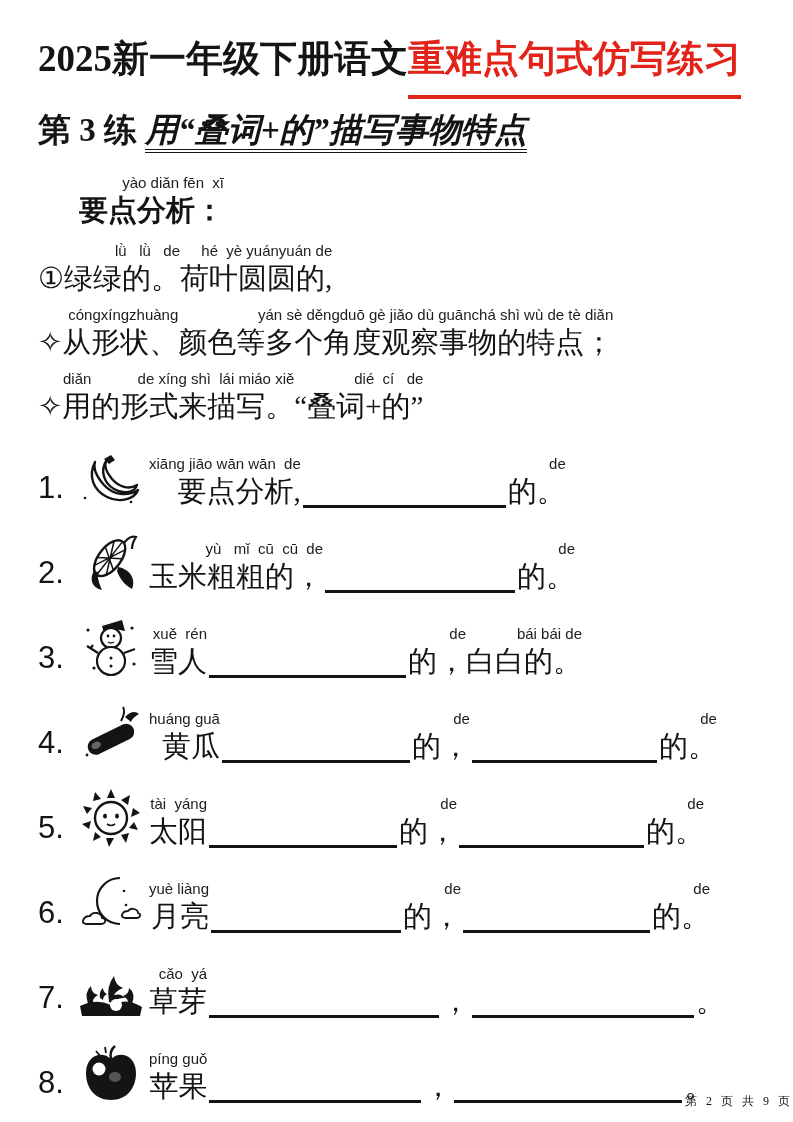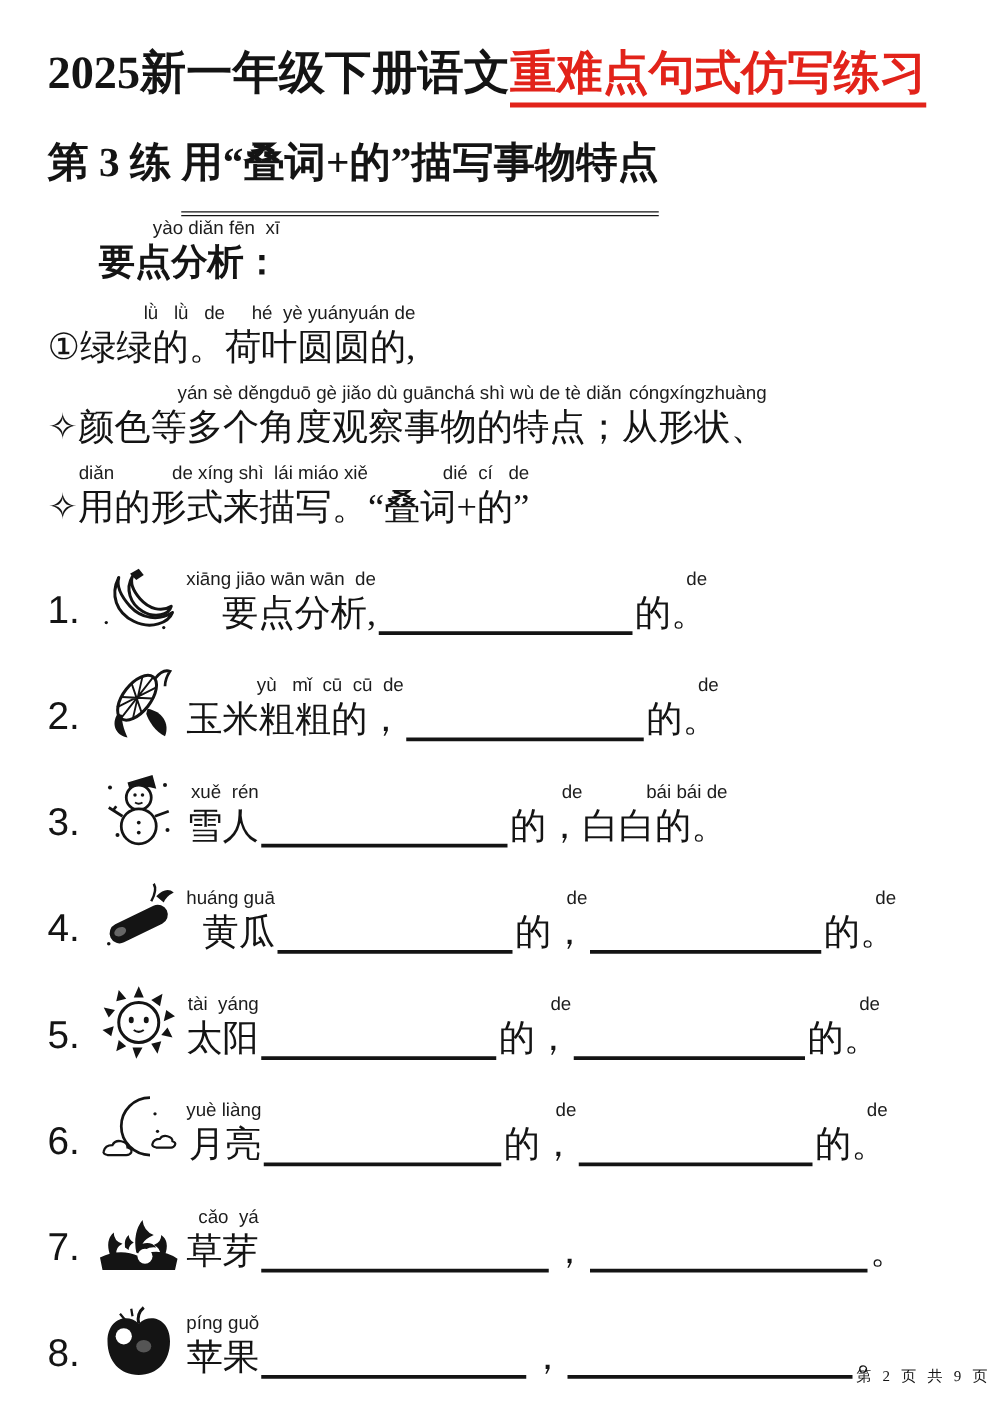--- a/index.html
+++ b/index.html
@@ -3,23 +3,23 @@
 <meta charset="utf-8">
 <style>
   html,body{margin:0;padding:0;background:#ffffff;}
   .page{
     width:793px;height:1122px;margin:0 auto;background:#ffffff;
     box-sizing:border-box;padding:30px 30px 0 38px;position:relative;overflow:hidden;
     font-family:"Liberation Serif","DejaVu Serif",serif;color:#141414;
   }
   
   .title{font-size:37px;font-weight:700;line-height:1.25;white-space:nowrap;margin-top:6px;}
-  .title .red{color:#e2231a;border-bottom:4px solid #e2231a;padding-bottom:3px;}
+  .title .red{color:#e2231a;border-bottom:4px solid #e2231a;padding-bottom:16px;}
   .subtitle{font-size:33px;font-weight:700;margin-top:26px;white-space:nowrap;}
-  .subtitle .u{border-bottom:4px double #141414;padding-bottom:20px;}
+  .subtitle .u{border-bottom:4px double #141414;padding-bottom:1px;font-style:italic;}
   
   .row{display:flex;align-items:flex-end;}
   .seg{display:inline-flex;flex-direction:column;align-items:flex-end;}
   .py{font-family:"Liberation Sans","DejaVu Sans",sans-serif;font-size:15px;line-height:20px;height:20px;
       white-space:pre;color:#1c1c1c;}
   .cn{font-size:29px;line-height:1.2;white-space:pre;}
   .bold .cn{font-weight:700;margin-left:41px;}
   .marker .cn{font-size:29px;}
   .blankline{display:inline-block;border-bottom:3px solid #141414;height:31px;margin:0 2px;}
   
@@ -70,26 +70,26 @@
       <span class="cn">荷叶圆圆的,</span>
     </span>
   </div>
 
   <div class="row an-point">
     <span class="seg marker">
       <span class="py"> </span>
         <span class="cn">✧</span>
     </span>
     <span class="seg">
+      <span class="py">cóngxíngzhuàng</span>
+      <span class="cn">从形状、</span>
+    </span>
+    <span class="seg">
       <span class="py">yán sè děngduō gè jiǎo dù guānchá shì wù de tè diǎn</span>
       <span class="cn">颜色等多个角度观察事物的特点；</span>
-    </span>
-    <span class="seg">
-      <span class="py">cóngxíngzhuàng</span>
-      <span class="cn">从形状、</span>
     </span>
   </div>
 
   <div class="row an-point">
     <span class="seg marker">
       <span class="py"> </span>
         <span class="cn">✧</span>
     </span>
     <span class="seg">
       <span class="py">diǎn</span>

